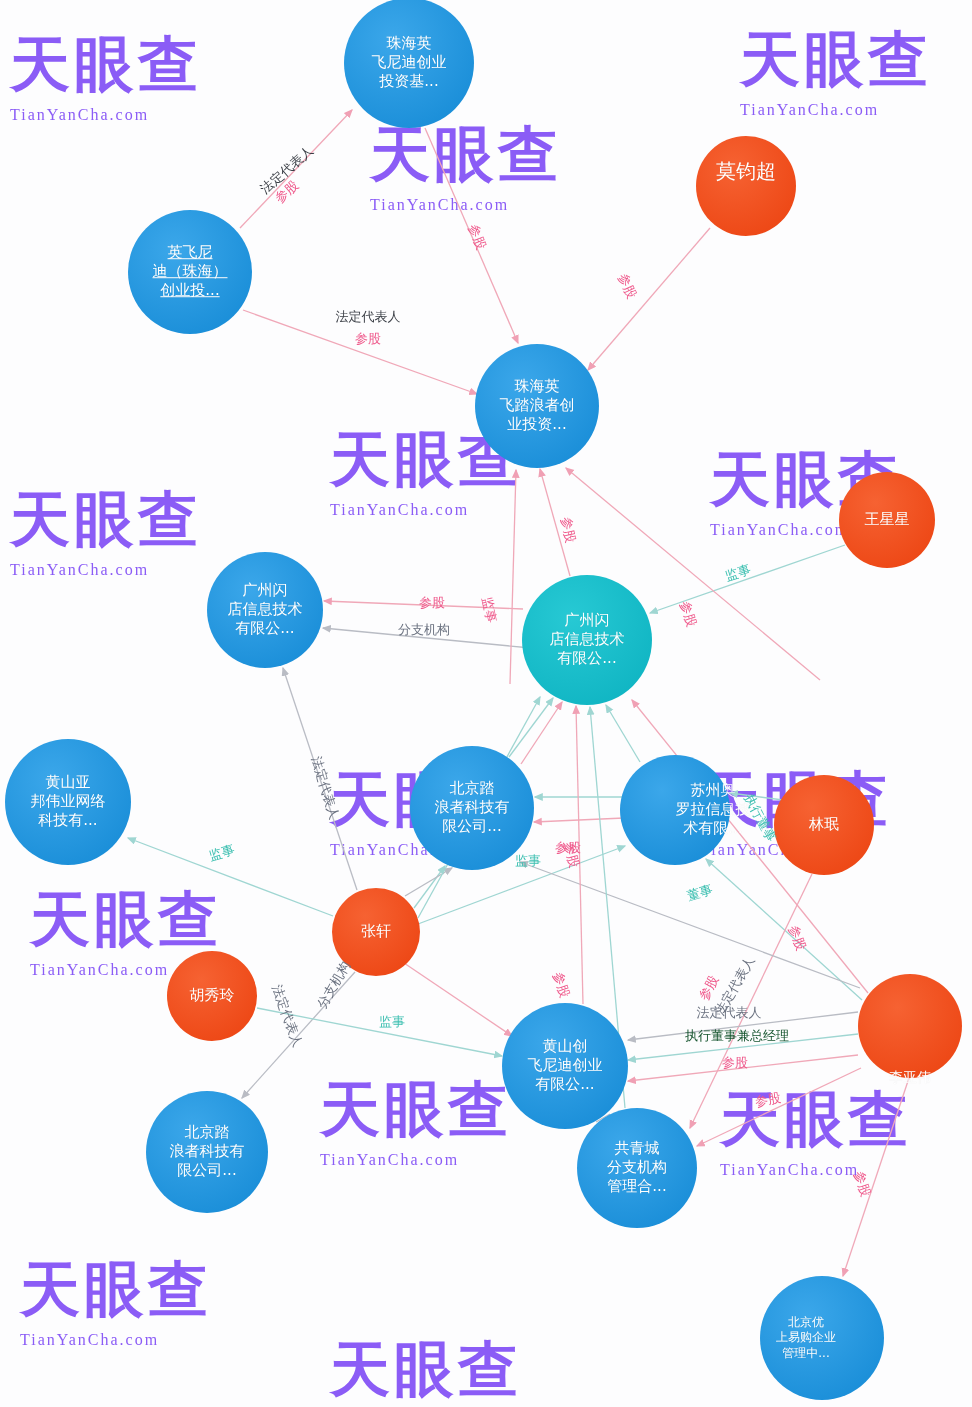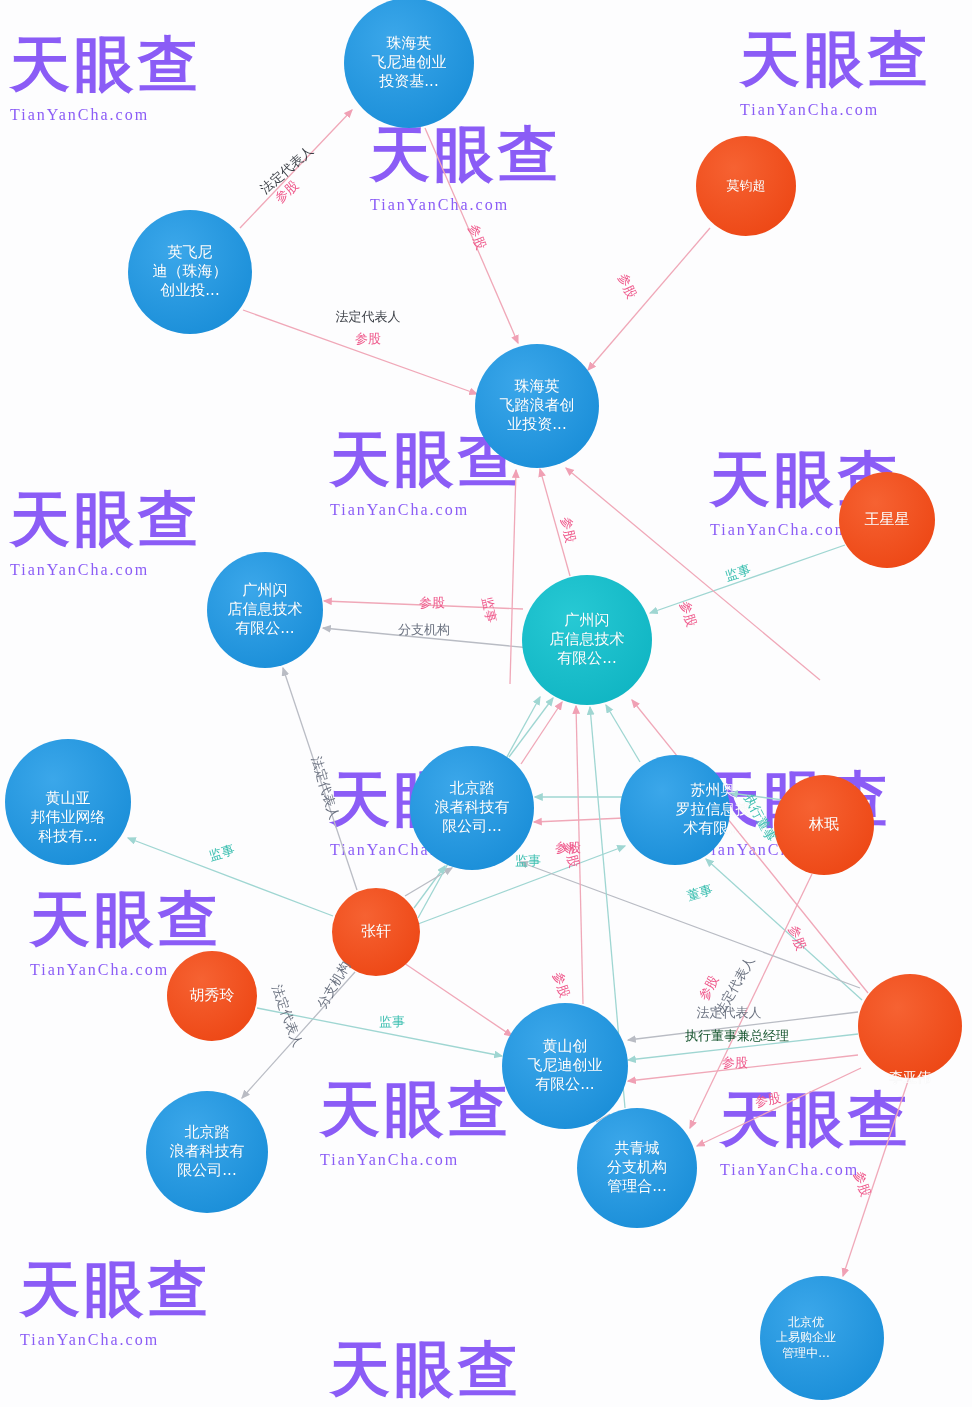--- a/index.html
+++ b/index.html
@@ -161,35 +161,35 @@
         <ellipse cx="637" cy="1168" rx="60" ry="60" fill="url(#g-blue)"></ellipse>
         <ellipse cx="207" cy="1152" rx="61" ry="61" fill="url(#g-blue)"></ellipse>
         <ellipse cx="822" cy="1338" rx="62" ry="62" fill="url(#g-blue)"></ellipse>
       </g>
   </svg>
 
   <div id="node-labels">
       <div class="node-label" style="left: 409px; top: 63px; font-size: 15px; width: 136.5px;">珠海英
 飞尼迪创业
 投资基...</div>
-      <div class="node-label" style="left: 190px; top: 272px; font-size: 15px; width: 130.2px;">英飞尼
+      <div class="node-label" style="left: 190px; top: 272px; font-size: 15px; width: 130.2px; text-decoration: underline;">英飞尼
 迪（珠海）
 创业投...</div>
-      <div class="node-label" style="left: 746px; top: 186px; font-size: 13px; width: 105px;">莫钧超</div>
+      <div class="node-label" style="left: 746px; top: 172px; font-size: 20px; width: 105px;">莫钧超</div>
       <div class="node-label" style="left: 537px; top: 406px; font-size: 15px; width: 130.2px;">珠海英
 飞踏浪者创
 业投资...</div>
       <div class="node-label" style="left: 887px; top: 520px; font-size: 15px; width: 100.8px;">王星星</div>
       <div class="node-label" style="left: 265px; top: 610px; font-size: 15px; width: 121.8px;">广州闪
 店信息技术
 有限公...</div>
       <div class="node-label" style="left: 587px; top: 640px; font-size: 15px; width: 136.5px;">广州闪
 店信息技术
 有限公...</div>
-      <div class="node-label" style="left: 68px; top: 802px; font-size: 15px; width: 132.3px; margin-top: 16px;">黄山亚
+      <div class="node-label" style="left: 68px; top: 802px; font-size: 15px; width: 132.3px;">黄山亚
 邦伟业网络
 科技有...</div>
       <div class="node-label" style="left: 472px; top: 808px; font-size: 15px; width: 130.2px;">北京踏
 浪者科技有
 限公司...</div>
       <div class="node-label" style="left: 713px; top: 810px; font-size: 15px; width: 115.5px;">苏州奥
 罗拉信息技
 术有限...</div>
       <div class="node-label" style="left: 824px; top: 825px; font-size: 15px; width: 105px;">林珉</div>
       <div class="node-label" style="left: 376px; top: 932px; font-size: 15px; width: 92.4px;">张轩</div>

